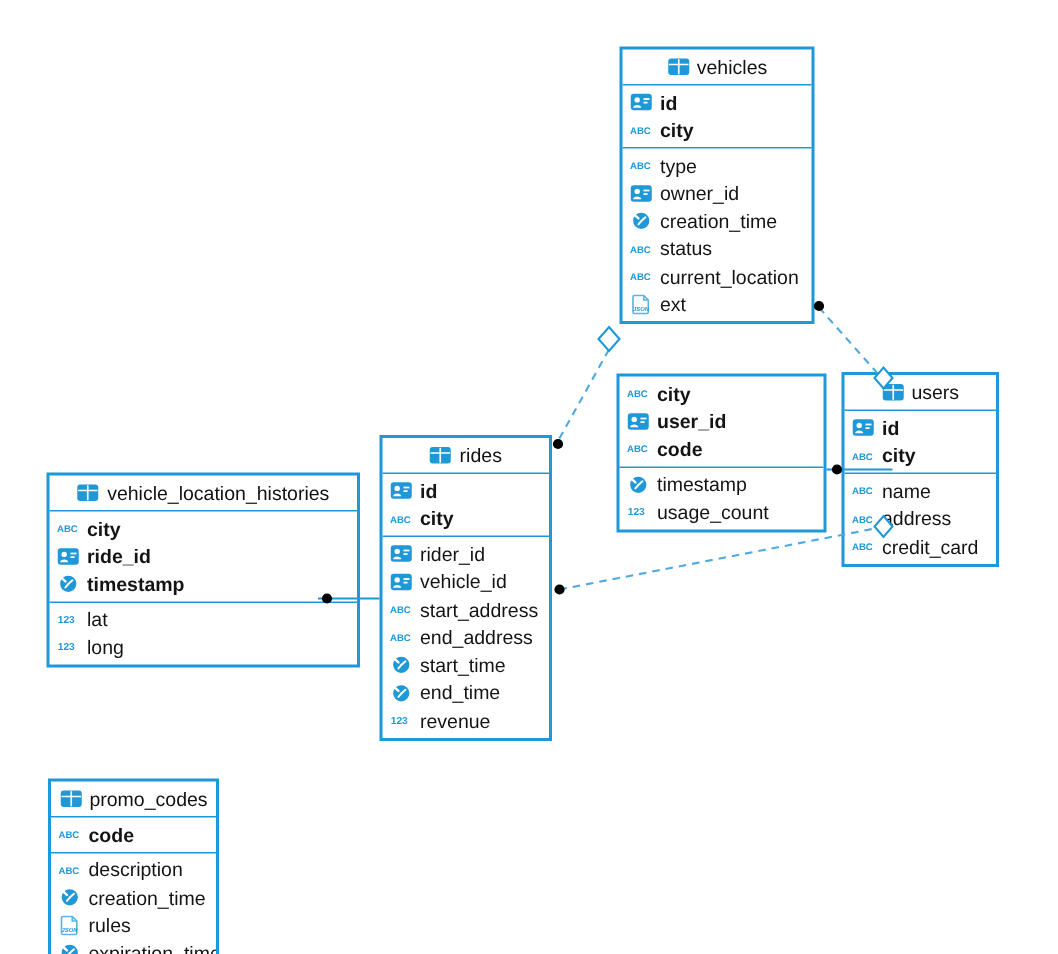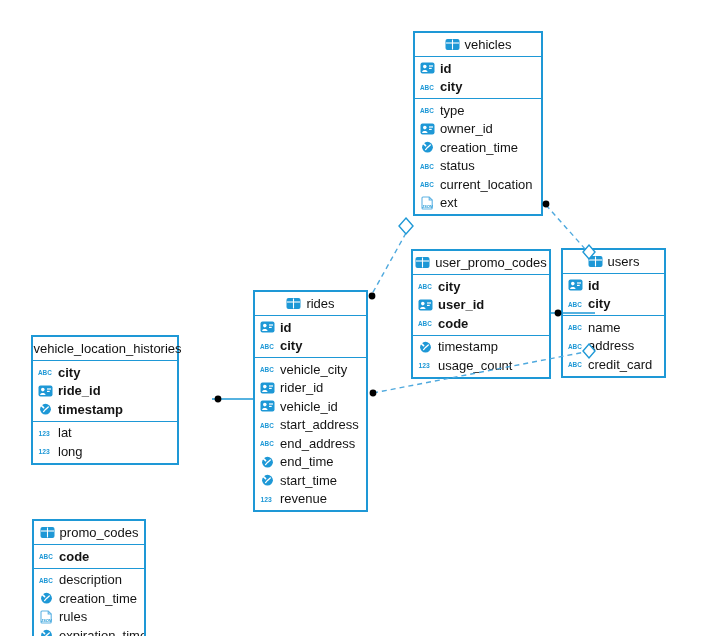--- a/index.html
+++ b/index.html
@@ -119,26 +119,20 @@
       <div class="frow">
           <svg class="fi">
             <use href="#i-json"></use>
           </svg>
           <span>ext</span>
         </div>
     </div>
   </div>
 
   <div class="er-table" style="left:411px;top:249px;width:140px">
-    <div class="thead">
-      <svg class="ti">
-          <use href="#i-table"></use>
-        </svg>
-      <span>user_promo_codes</span>
-    </div>
     <div class="sect pk">
       <div class="frow b">
           <svg class="fi">
             <use href="#i-abc"></use>
           </svg>
           <span>city</span>
         </div>
       <div class="frow b">
           <svg class="fi">
             <use href="#i-id"></use>
@@ -228,26 +222,20 @@
       <div class="frow b">
           <svg class="fi">
             <use href="#i-abc"></use>
           </svg>
           <span>city</span>
         </div>
     </div>
     <div class="sect">
       <div class="frow">
           <svg class="fi">
-            <use href="#i-abc"></use>
-          </svg>
-          <span>vehicle_city</span>
-        </div>
-      <div class="frow">
-          <svg class="fi">
             <use href="#i-id"></use>
           </svg>
           <span>rider_id</span>
         </div>
       <div class="frow">
           <svg class="fi">
             <use href="#i-id"></use>
           </svg>
           <span>vehicle_id</span>
         </div>
@@ -260,38 +248,38 @@
       <div class="frow">
           <svg class="fi">
             <use href="#i-abc"></use>
           </svg>
           <span>end_address</span>
         </div>
       <div class="frow">
           <svg class="fi">
             <use href="#i-clock"></use>
           </svg>
+          <span>start_time</span>
+        </div>
+      <div class="frow">
+          <svg class="fi">
+            <use href="#i-clock"></use>
+          </svg>
           <span>end_time</span>
         </div>
       <div class="frow">
           <svg class="fi">
-            <use href="#i-clock"></use>
-          </svg>
-          <span>start_time</span>
-        </div>
-      <div class="frow">
-          <svg class="fi">
             <use href="#i-123"></use>
           </svg>
           <span>revenue</span>
         </div>
     </div>
   </div>
 
-  <div class="er-table" style="left:31px;top:335px;width:148px">
+  <div class="er-table" style="left:31px;top:315px;width:209px">
     <div class="thead">
       <svg class="ti">
           <use href="#i-table"></use>
         </svg>
       <span>vehicle_location_histories</span>
     </div>
     <div class="sect pk">
       <div class="frow b">
           <svg class="fi">
             <use href="#i-abc"></use>

